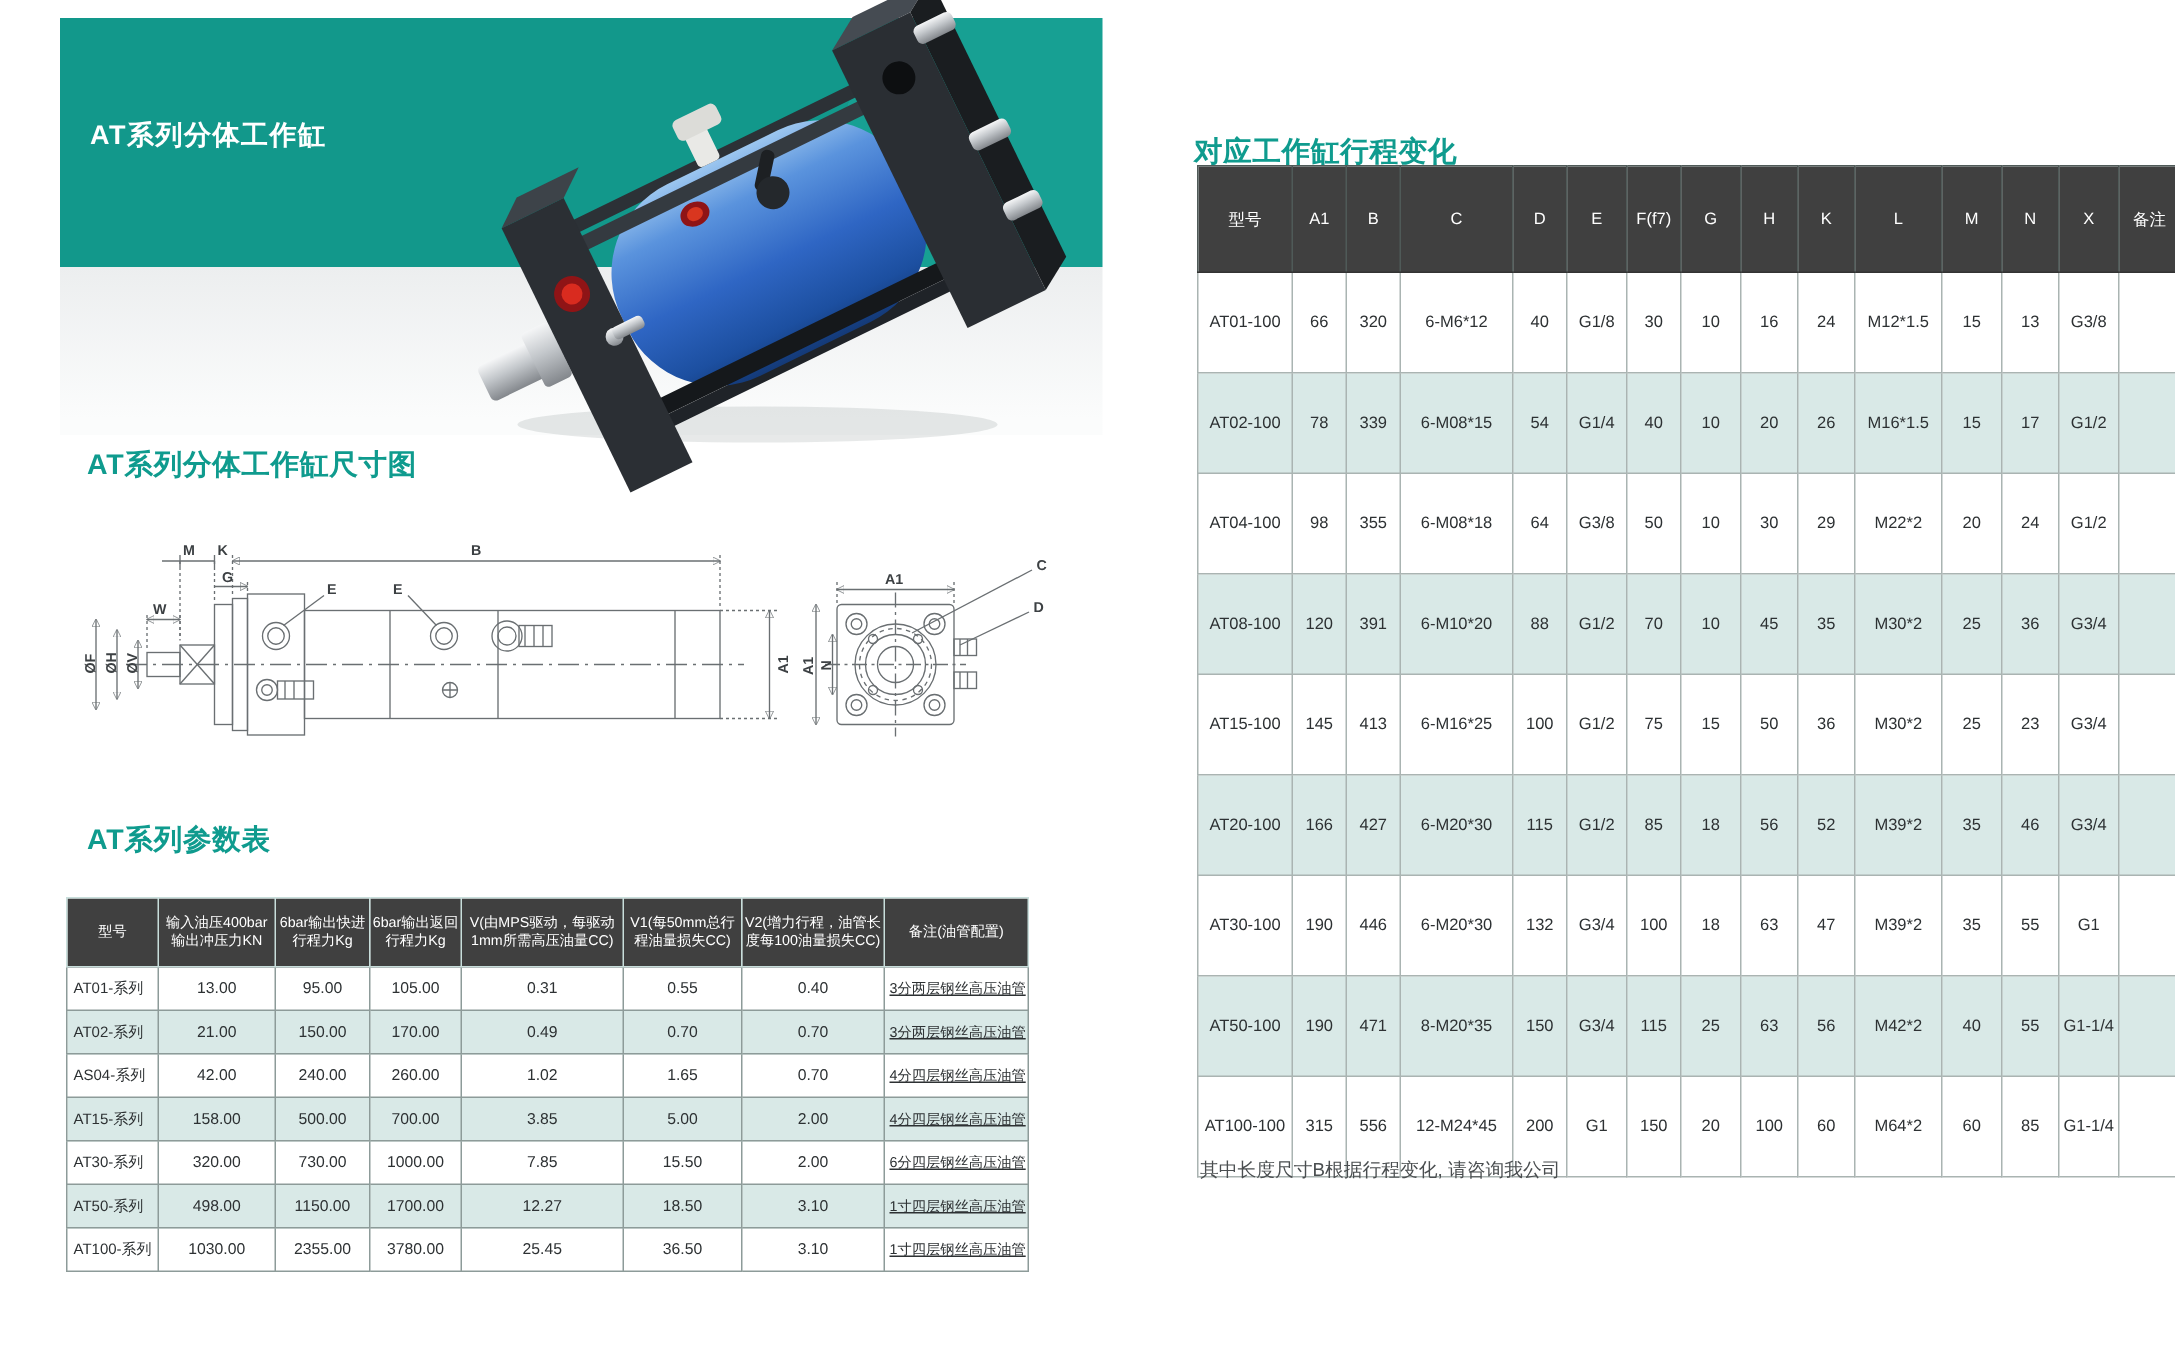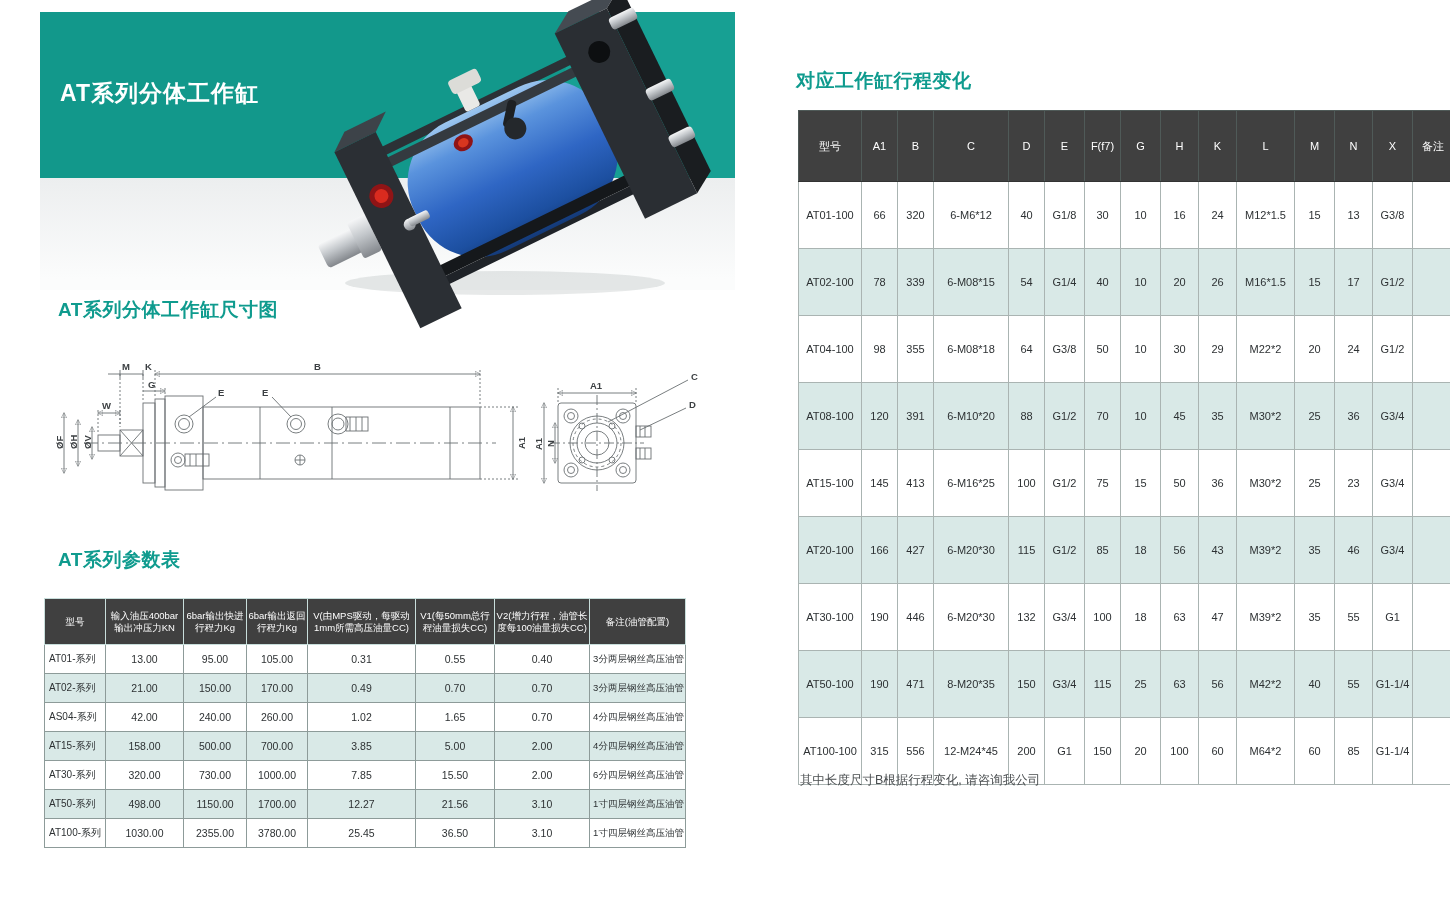--- a/index.html
+++ b/index.html
@@ -8,50 +8,50 @@
     font-family:"Liberation Sans","DejaVu Sans",sans-serif;
     -webkit-font-smoothing:antialiased;overflow:hidden;
   }
   
   .banner{
     position:absolute;left:40px;top:12px;width:695px;height:166px;
     background:linear-gradient(112deg,#12988b 72%,#17a093 72%);
   }
   .banner-title{
     position:absolute;left:20px;top:66px;color:#ffffff;
-    font-size:23px;font-weight:bold;letter-spacing:1px;
+    font-size:18px;font-weight:bold;letter-spacing:1px;
   }
   .photo-strip{
     position:absolute;left:40px;top:178px;width:695px;height:112px;
     background:linear-gradient(180deg,#eceeef 0%,#fbfcfc 90%);
   }
   .cyl-svg{position:absolute;left:320px;top:45px;width:380px;height:250px;overflow:visible;}
   
   .sec-title{position:absolute;color:#0f9b8e;font-weight:bold;font-size:19px;letter-spacing:0.5px;}
   #dim-title{left:58px;top:297px;}
   #params-title{left:58px;top:547px;text-align:center;}
-  #stroke-title{left:796px;top:68px;}
+  #stroke-title{left:796px;top:88px;}
   
   .drawing-svg{position:absolute;left:48px;top:350px;width:695px;height:175px;}
   .drawing-svg line,.drawing-svg rect,.drawing-svg circle,.drawing-svg path,.drawing-svg polyline{
     stroke:#6a6f72;fill:none;stroke-width:0.9;
   }
   .drawing-svg text{fill:#3c4043;font-size:9.5px;font-weight:bold;stroke:none;font-family:"Liberation Sans",sans-serif;}
   
   table{border-collapse:collapse;table-layout:fixed;position:absolute;background:#fff;}
   th{background:#404040;color:#ffffff;font-weight:normal;vertical-align:middle;text-align:center;}
   td{color:#2d3133;vertical-align:middle;text-align:center;background:transparent;}
   tbody tr:nth-child(even) td{background:#d9e9e7;}
   
   .params-table{left:44px;top:598px;width:617px;font-size:10.5px;}
   .params-table th{font-size:9.5px;height:45px;border:1px solid #c8dedb;line-height:1.25;padding:0 1px;}
   .params-table thead{border:1px solid #8d9b99;}
   .params-table td{height:26px;border:1px solid #8d9b99;}
   .params-table td:first-child{text-align:left;padding-left:4px;font-size:10px;}
-  .params-table td:last-child{text-align:center;padding-left:3px;font-size:9.5px;}
+  .params-table td:last-child{text-align:left;padding-left:3px;font-size:9.5px;text-decoration:underline;}
   .params-table th:nth-child(1){width:58px}.params-table th:nth-child(2){width:75px}
   .params-table th:nth-child(3){width:60px}.params-table th:nth-child(4){width:58px}
   .params-table th:nth-child(5){width:105px}.params-table th:nth-child(6){width:76px}
   .params-table th:nth-child(7){width:92px}.params-table th:nth-child(8){width:93px}
   
   .stroke-table{left:798px;top:110px;width:611px;font-size:11px;}
   .stroke-table th{font-size:11px;height:68px;border:1px solid #4f5a58;border-bottom:1px solid #333;}
   .stroke-table td{height:64px;border:1px solid #aab4b2;}
   .stroke-table{border:1px solid #777;}
   .stroke-table th:nth-child(1){width:60px}.stroke-table th:nth-child(2){width:33px}
@@ -315,21 +315,21 @@
         <td>15.50</td>
         <td>2.00</td>
         <td>6分四层钢丝高压油管</td>
       </tr>
       <tr>
         <td>AT50-系列</td>
         <td>498.00</td>
         <td>1150.00</td>
         <td>1700.00</td>
         <td>12.27</td>
-        <td>21.56</td>
+        <td>18.50</td>
         <td>3.10</td>
         <td>1寸四层钢丝高压油管</td>
       </tr>
       <tr>
         <td>AT100-系列</td>
         <td>1030.00</td>
         <td>2355.00</td>
         <td>3780.00</td>
         <td>25.45</td>
         <td>36.50</td>
@@ -450,21 +450,21 @@
       <tr>
         <td>AT20-100</td>
         <td>166</td>
         <td>427</td>
         <td>6-M20*30</td>
         <td>115</td>
         <td>G1/2</td>
         <td>85</td>
         <td>18</td>
         <td>56</td>
-        <td>43</td>
+        <td>52</td>
         <td>M39*2</td>
         <td>35</td>
         <td>46</td>
         <td>G3/4</td>
         <td></td>
       </tr>
       <tr>
         <td>AT30-100</td>
         <td>190</td>
         <td>446</td>

